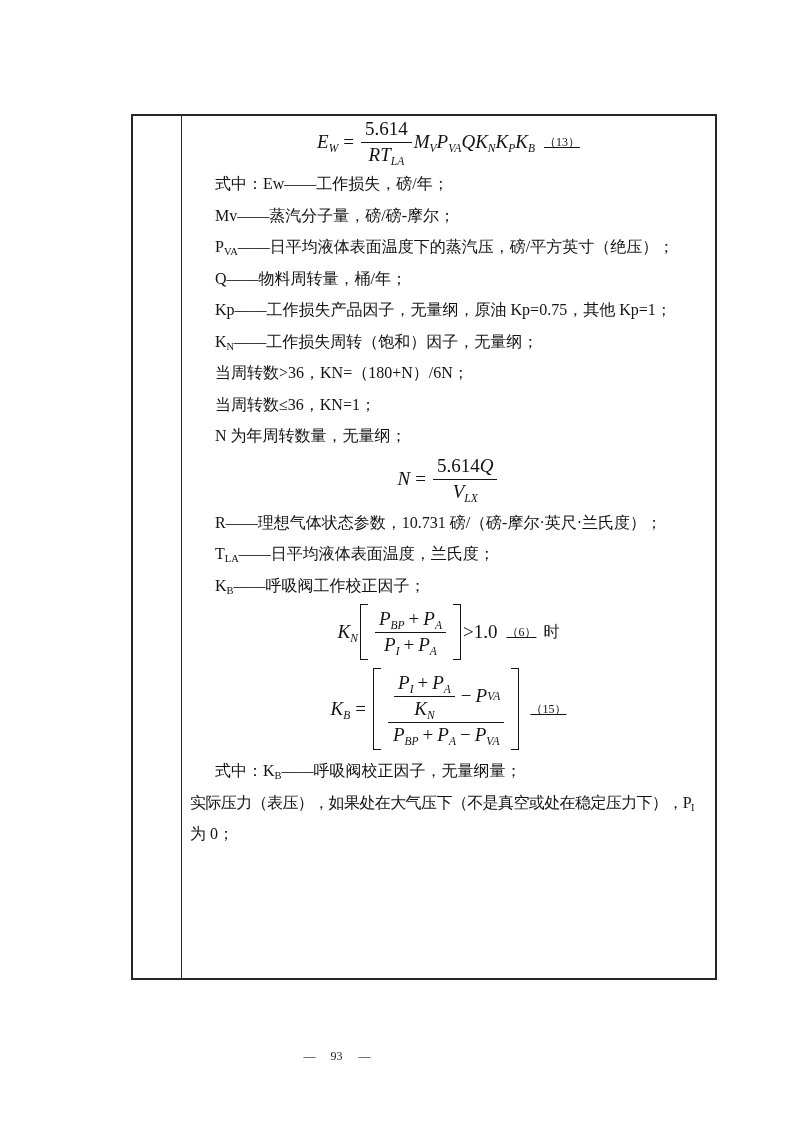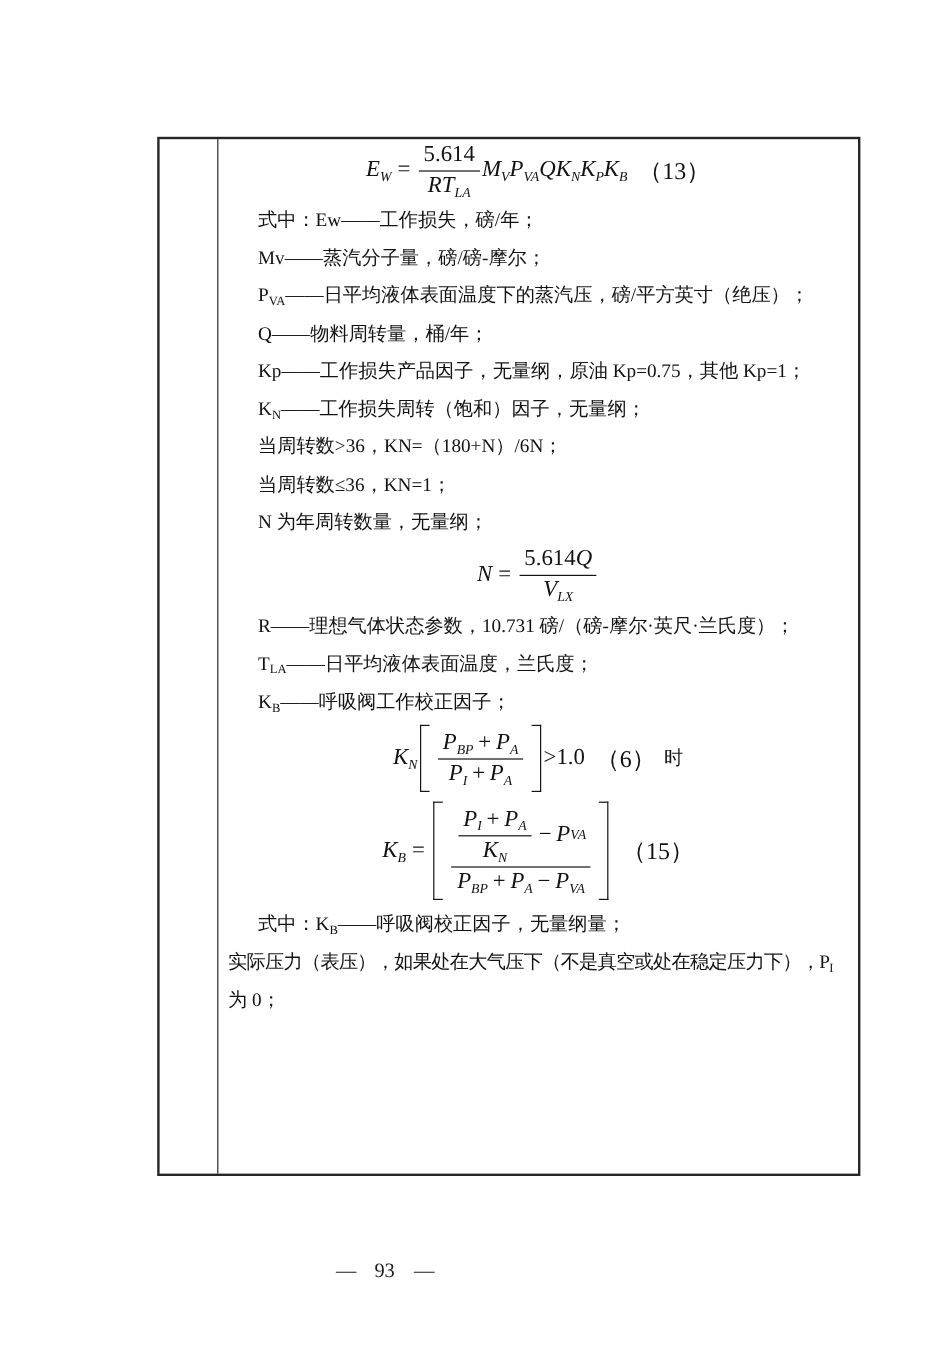--- a/index.html
+++ b/index.html
@@ -33,24 +33,24 @@
   sub.fsub { font-size:11.5px; line-height:0; vertical-align:-4px; }
   .ffrac { display:inline-flex; flex-direction:column; align-items:center; margin:0 2px; }
   .fnum { border-bottom:1.6px solid #141414; padding:0 4px 2px; white-space:nowrap; }
   .fden { padding-top:1px; white-space:nowrap; }
   .fnum-row { display:inline-flex; align-items:center; border-bottom:1.6px solid #141414; padding:0 4px 2px; }
   .fnum-row .ffrac { margin-right:2px; }
   .fbr { display:inline-flex; align-items:stretch; margin:0 2px; }
   .brl { width:7px; border:1.8px solid #141414; border-right:none; margin-right:5px; }
   .brr { width:7px; border:1.8px solid #141414; border-left:none; margin-left:5px; }
   .fbody { display:inline-flex; align-items:center; padding:4px 0; }
-  .ftag { font-style:normal; font-size:20px; margin-left:9px; white-space:nowrap; }
+  .ftag { font-style:normal; font-size:12px; margin-left:9px; white-space:nowrap;text-decoration:underline; }
   .fsuf { font-style:normal; font-size:16px; margin-left:7px; }
 
-  .footer { position:absolute; top:1049px; left:0; width:641px; text-align:center; font-size:17px; color:#1a1a1a; }
+  .footer { position:absolute; top:1049px; left:16px; width:641px; text-align:center; font-size:12px; color:#1a1a1a; }
   .footer .dash { margin:0 16px; letter-spacing:-1px; }
 </style>
 </head>
 <body>
 
 <div class="doc-table">
   <div class="gutter"></div>
   <div class="main">
 
     <div class="formula f13">

